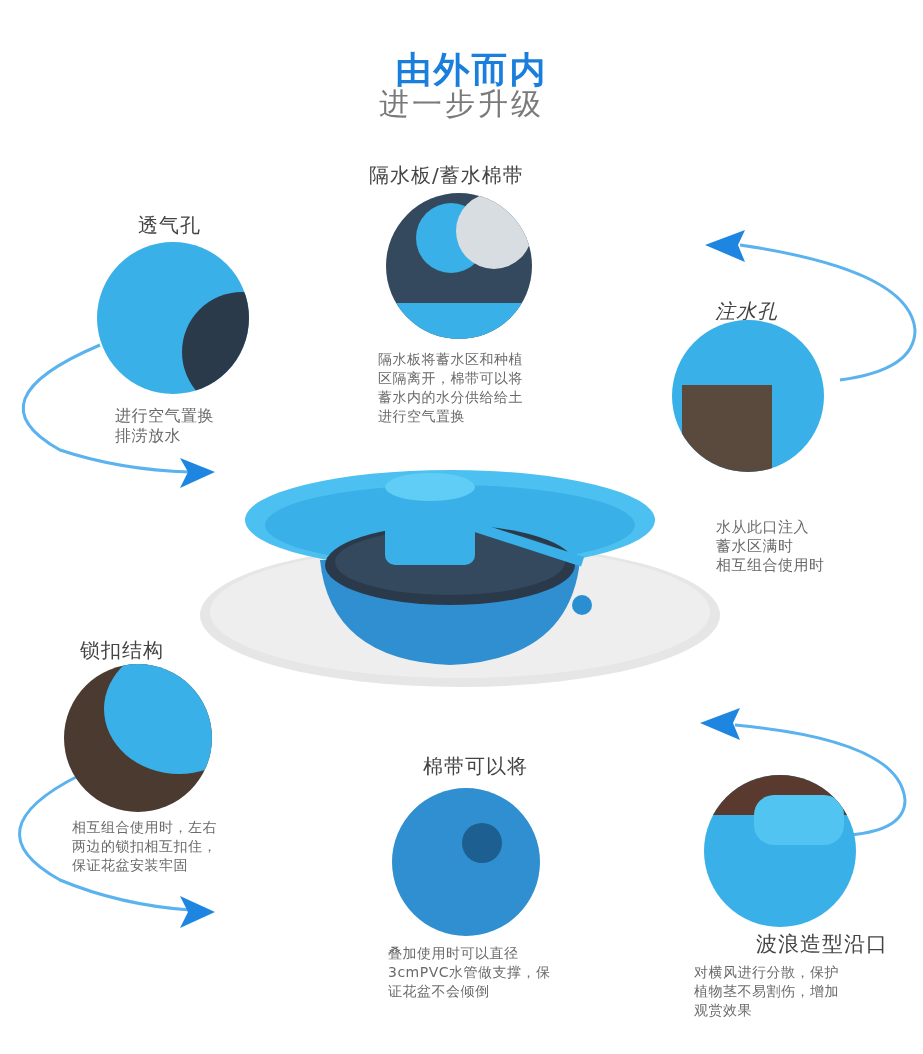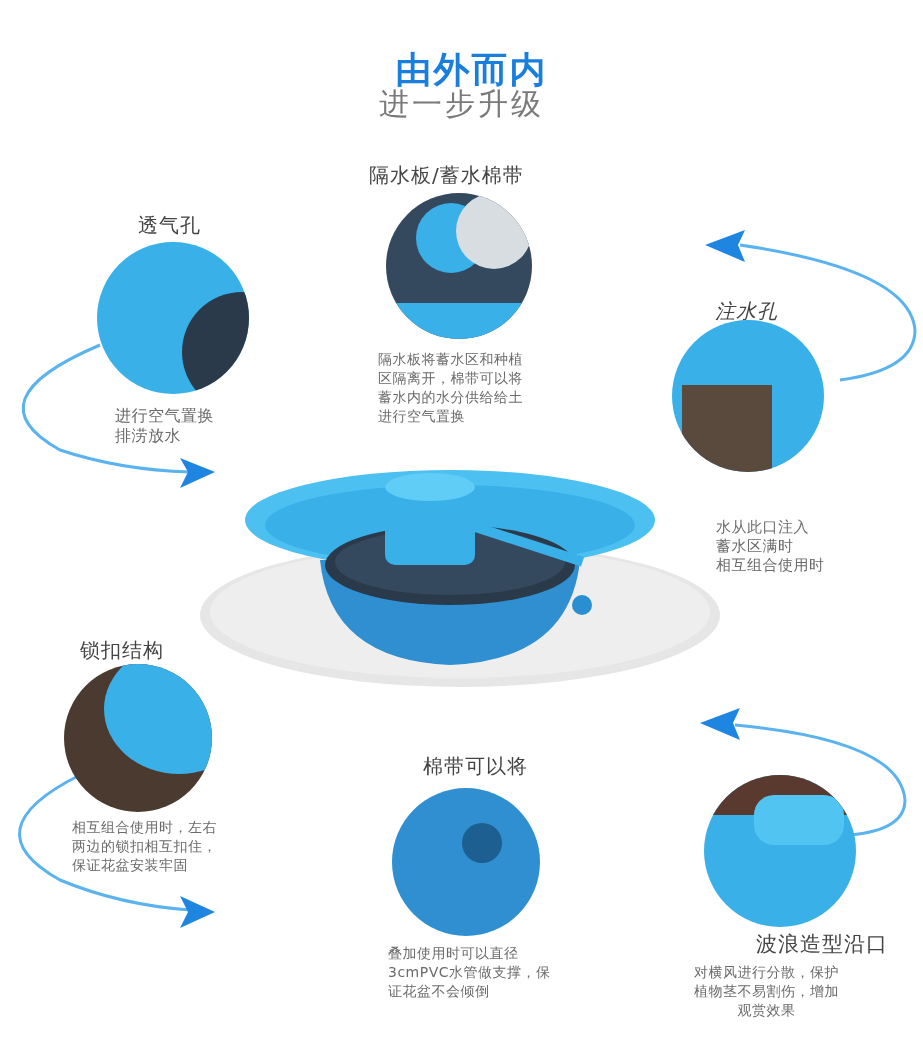--- a/index.html
+++ b/index.html
@@ -98,17 +98,17 @@
   <div>叠加使用时可以直径</div>
   <div>3cmPVC水管做支撑，保</div>
   <div>证花盆不会倾倒</div>
 </div>
 
 <div class="abs circle" style="left:704px;top:775px;width:152px;height:152px;background:#3ab0e8;">
   <div style="position:absolute;left:0;top:0;width:152px;height:40px;background:#5a3a2e;"></div>
   <div style="position:absolute;left:50px;top:20px;width:90px;height:50px;border-radius:20px;background:#52c4f2;"></div>
 </div>
 <div class="abs label" style="left:712px;top:930px;font-size:21px;margin-left:44px;">波浪造型沿口</div>
-<div class="abs desc" style="left:694px;top:963px;text-align:center;">
+<div class="abs desc" style="left:694px;top:963px;">
   <div>对横风进行分散，保护</div>
   <div>植物茎不易割伤，增加</div>
   <div>观赏效果</div>
 </div>
 
 </body></html>

